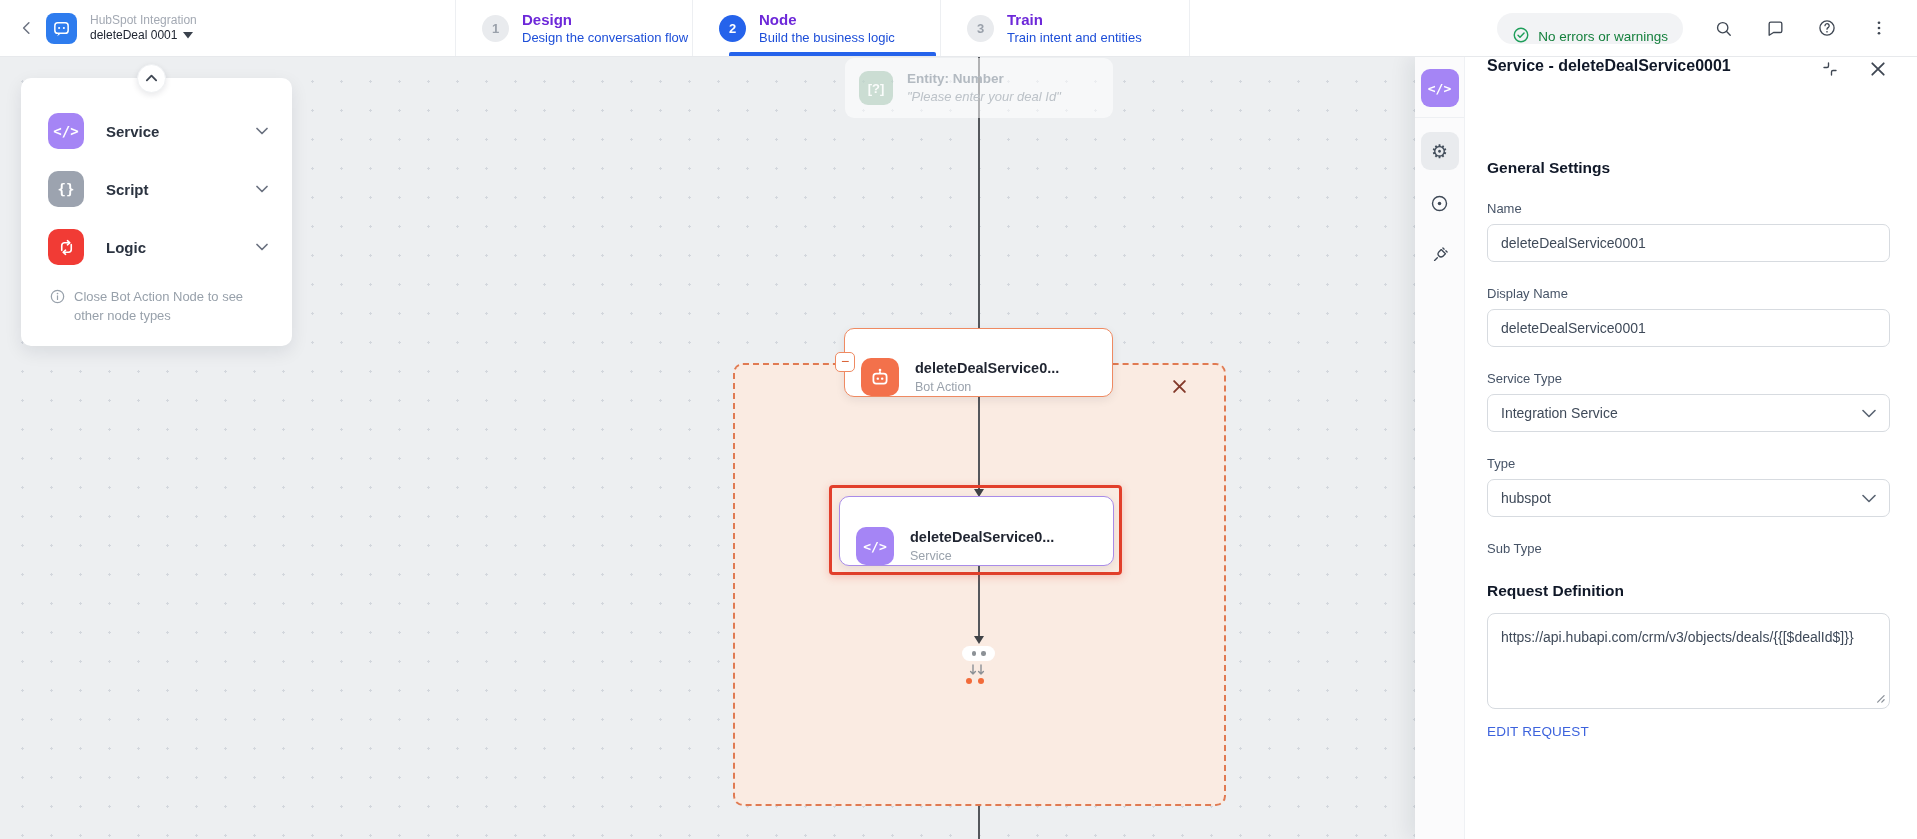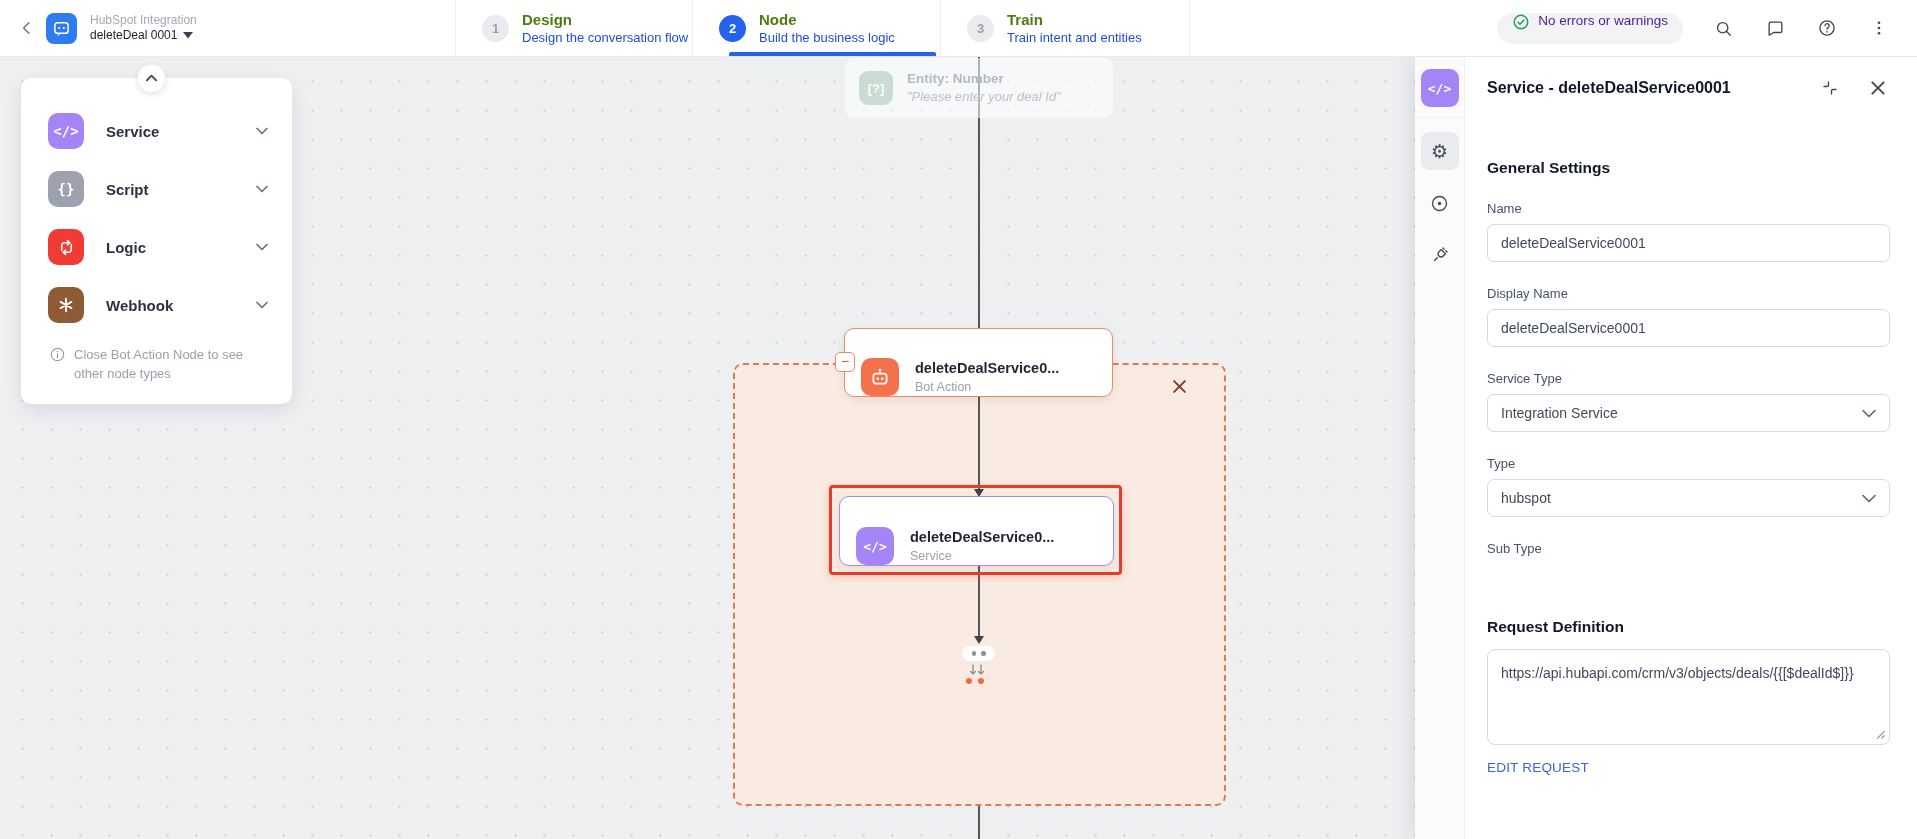--- a/index.html
+++ b/index.html
@@ -12,25 +12,25 @@
   .back-btn { width:30px; height:30px; display:flex; align-items:center; justify-content:center; cursor:pointer; color:#6B7280; }
   .app-logo { width:31px; height:31px; border-radius:8px; background:#2E7CEE; display:flex; align-items:center; justify-content:center; margin-left:4px; }
   .app-titles { margin-left:13px; line-height:1.25; }
   .app-sub { font-size:12px; color:#A3A9B3; }
   .app-name { font-size:12px; font-weight:400; color:#202632; display:flex; align-items:center; gap:6px; }
   .tab { position:relative; display:flex; align-items:center; gap:13px; padding:0 0 0 26px; border-left:1px solid #EDEFF2; width:237px; cursor:pointer; }
   .tab.build { width:248px; }
   .tab.train { width:250px; border-right:1px solid #EDEFF2; }
   .tab-circle { width:27px; height:27px; border-radius:50%; background:#E9EBEE; color:#9AA1AB; font-size:13px; font-weight:700; display:flex; align-items:center; justify-content:center; flex:none; }
   .tab.active .tab-circle { background:#2563EB; color:#fff; }
-  .tab-label { font-size:15px; font-weight:700; color:#4d7c0f; line-height:1.2; }
+  .tab-label { font-size:15px; font-weight:700; color:#6d28d9; line-height:1.2; }
   .tab-desc { font-size:13px; color:#1d4ed8; margin-top:1px; white-space:nowrap; }
   .tab.active::after { content:""; position:absolute; left:36px; right:4px; bottom:0; height:4px; background:#2563EB; border-radius:2px 2px 0 0; }
   .hdr-right { margin-left:auto; display:flex; align-items:center; gap:28px; padding-right:26px; }
-  .status-pill { display:flex; align-items:flex-start; gap:8px; background:#F2F3F5; border-radius:16px; height:31px; padding:0 15px; font-size:13.5px; color:#4c1d95; cursor:pointer; }
+  .status-pill { display:flex; align-items:flex-end; gap:8px; background:#F2F3F5; border-radius:16px; height:31px; padding:0 15px; font-size:13.5px; color:#15803d; cursor:pointer; }
   .hdr-icon { width:24px; height:24px; display:flex; align-items:center; justify-content:center; cursor:pointer; }
 
   
   .canvas { position:absolute; left:0; top:57px; width:1415px; height:782px; background:#EDEFF1;
     background-image:radial-gradient(circle,#D3D7DD 1.1px,transparent 1.4px); background-size:29px 29px; background-position:8px 10px; overflow:hidden; }
 
   
   .palette { position:absolute; left:21px; top:21px; width:271px; background:#fff; border-radius:10px; box-shadow:0 6px 18px rgba(16,24,40,.09); padding:24px 0 20px; z-index:10; }
   .palette-collapse { position:absolute; left:116px; top:-14px; width:29px; height:29px; border-radius:50%; background:#fff; border:1px solid #EFF1F3; box-shadow:0 2px 6px rgba(16,24,40,.10); display:flex; align-items:center; justify-content:center; cursor:pointer; }
   .pal-row { display:flex; align-items:center; height:58px; padding:0 24px 0 27px; cursor:pointer; }
@@ -85,31 +85,31 @@
 
   
   .panel { position:absolute; right:0; top:57px; width:502px; height:782px; background:#fff; box-shadow:-8px 0 18px rgba(16,24,40,.07); z-index:40; display:flex; }
   .rail { width:50px; background:#FBFBFC; border-right:1px solid #EFF1F4; flex:none; }
   .rail-top { padding:12px 0 10px; display:flex; justify-content:center; border-bottom:1px solid #EEF0F3; }
   .rail-node-icon { width:38px; height:38px; border-radius:9px; background:#A585F5; color:#fff; display:flex; align-items:center; justify-content:center; }
   .rail-btn { width:38px; height:38px; border-radius:9px; margin:14px auto 0; display:flex; align-items:center; justify-content:center; cursor:pointer; color:#444F5C; }
   .rail-btn.selected { background:#E9EBEE; }
   .rail-btn .gear-char { font-size:19px; line-height:1; }
   .panel-main { flex:1; position:relative; padding:0 27px 0 22px; overflow:hidden; }
-  .panel-head { display:flex; align-items:center; height:62px; }
+  .panel-head { display:flex; align-items:flex-start; height:62px; }
   .panel-title { font-size:16px; font-weight:700; color:#101828; }
   .panel-head-actions { margin-left:auto; display:flex; align-items:center; gap:24px; }
   .ph-btn { width:24px; height:24px; display:flex; align-items:center; justify-content:center; cursor:pointer; color:#3F4753; }
   .sec-heading { font-size:15.5px; font-weight:700; color:#101828; }
   .fld-label { font-size:13px; color:#475467; margin-top:24px; }
   .txt-input { width:403px; height:38px; margin-top:8px; border:1px solid #D7DBE0; border-radius:7px; padding:0 13px; font-size:14px; color:#3F4A59; font-family:"Liberation Sans",sans-serif; background:#fff; outline:none; display:block; }
   .sel { width:403px; height:38px; margin-top:8px; border:1px solid #D7DBE0; border-radius:7px; padding:0 13px; display:flex; align-items:center; font-size:14px; color:#3F4A59; background:#fff; cursor:pointer; }
   .sel svg { margin-left:auto; }
   .gs-head { margin-top:40px; }
-  .req-head { margin-top:62px; }
+  .req-head { margin-top:26px; }
   .req-wrap { position:relative; width:403px; margin-top:13px; }
   .req-area { width:403px; height:96px; border:1px solid #D7DBE0; border-radius:8px; padding:10px 13px; font-size:14px; line-height:1.9; color:#3F4A59; font-family:"Liberation Sans",sans-serif; resize:none; outline:none; word-break:break-all; display:block; }
   .resize-handle { position:absolute; right:5px; bottom:6px; color:#8B9199; }
   .edit-link { display:inline-block; margin-top:15px; font-size:13.5px; color:#3D63DD; letter-spacing:.2px; cursor:pointer; }
 </style>
 </head>
 <body>
 
 <div id="app">
 
@@ -299,33 +299,20 @@
       <div class="pal-row">
         <div class="pal-icon ic-logic">
           <svg width="19" height="19" viewBox="0 0 20 20" fill="none" stroke="#fff" stroke-width="1.7" stroke-linecap="round" stroke-linejoin="round">
               <path d="M5 13V7.8A2.8 2.8 0 017.8 5H13"></path>
               <path d="M11 2.8L13.5 5 11 7.2"></path>
               <path d="M15 7v5.2a2.8 2.8 0 01-2.8 2.8H7"></path>
               <path d="M9 12.8L6.5 15 9 17.2"></path>
             </svg>
         </div>
         <div class="pal-label">Logic</div>
-        <div class="pal-chev">
-            <svg width="12" height="8" viewBox="0 0 12 8" fill="none" stroke="currentColor" stroke-width="1.7" stroke-linecap="round" stroke-linejoin="round">
-              <path d="M1 1.5L6 6.5l5-5"></path>
-            </svg>
-          </div>
-      </div>
-      <div class="pal-row">
-        <div class="pal-icon ic-webhook">
-          <svg width="18" height="18" viewBox="0 0 20 20" stroke="#fff" stroke-width="2" stroke-linecap="round">
-              <path d="M10 3v14M3.9 6.5l12.2 7M16.1 6.5l-12.2 7"></path>
-            </svg>
-        </div>
-        <div class="pal-label">Webhook</div>
         <div class="pal-chev">
             <svg width="12" height="8" viewBox="0 0 12 8" fill="none" stroke="currentColor" stroke-width="1.7" stroke-linecap="round" stroke-linejoin="round">
               <path d="M1 1.5L6 6.5l5-5"></path>
             </svg>
           </div>
       </div>
 
       <div class="pal-note">
         <svg width="15" height="15" viewBox="0 0 16 16" fill="none" stroke="#98A1AB" stroke-width="1.3">
             <circle cx="8" cy="8" r="6.6"></circle>

